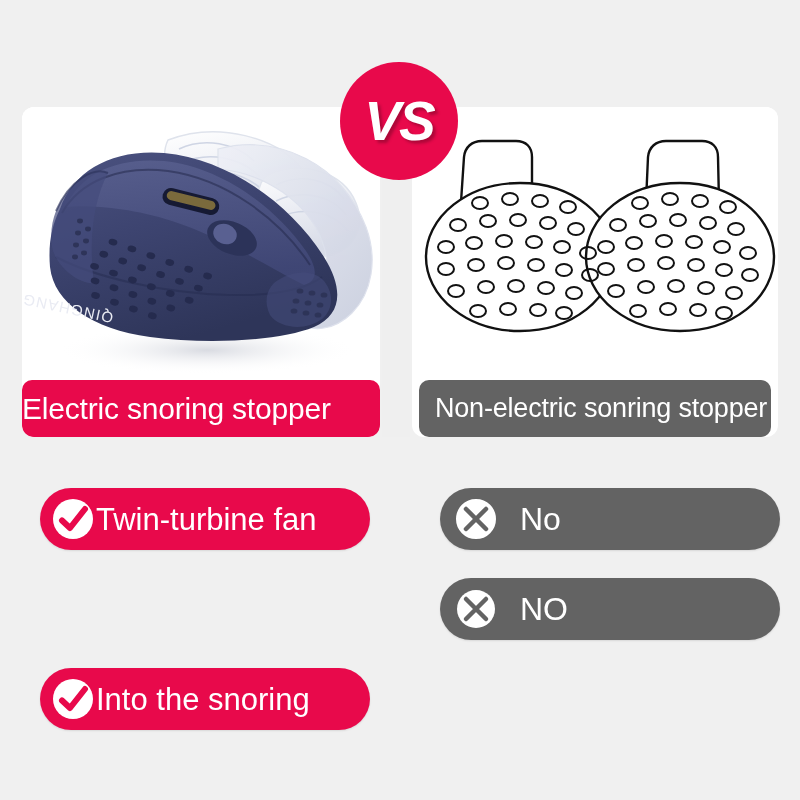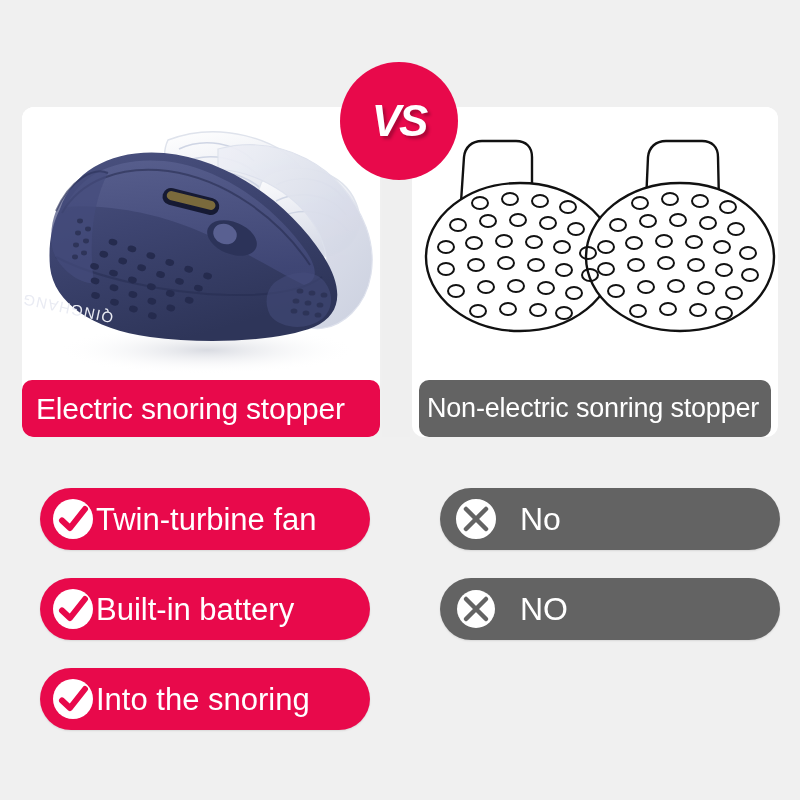--- a/index.html
+++ b/index.html
@@ -44,25 +44,24 @@
     bottom: 0;
     height: 57px;
     width: 100%;
     border-radius: 10px;
     display: flex;
     align-items: center;
     box-sizing: border-box;
   }
   #caption-left {
     background: #e8094b;
-    padding-left: 14px;
   }
   #caption-right {
     background: #636363;
-    padding-left: 8px;
+    padding-left: 16px;
     width: 352px;
     left: 7px;
   }
   .caption-text {
     color: #ffffff;
     font-size: 30px;
     font-weight: 400;
     letter-spacing: -0.2px;
     white-space: nowrap;
   }
@@ -77,21 +76,21 @@
     height: 118px;
     border-radius: 50%;
     background: #e8094b;
     display: flex;
     align-items: center;
     justify-content: center;
     z-index: 10;
   }
   #vs-badge .vs-text {
     color: #ffffff;
-    font-size: 44px;
+    font-size: 55px;
     font-weight: bold;
     font-style: italic;
     letter-spacing: -2px;
     text-shadow: 3px 3px 3px rgba(0,0,0,0.25);
     line-height: 1;
   }
 
   
   #panel-divider {
     position: absolute;
@@ -480,27 +479,20 @@
         <svg class="icon-cross" viewBox="0 0 44 44">
           <circle cx="22" cy="22" r="19" fill="#ffffff" stroke="#ffffff" stroke-width="2"></circle>
           <circle cx="22" cy="22" r="19" fill="#ffffff"></circle>
           <path d="M12 12 L 32 32 M 32 12 L 12 32" fill="none" stroke="#636363" stroke-width="4.5" stroke-linecap="round"></path>
         </svg>
         <span class="pill-label">No</span>
       </div>
     </div>
 
     <div class="feature-row">
-      <div class="pill pill-pro">
-        <svg class="icon-check" viewBox="0 0 44 44">
-          <circle cx="22" cy="22" r="20" fill="#ffffff"></circle>
-          <path d="M11 23.5 L 19 31 L 34 12" fill="none" stroke="#e8094b" stroke-width="6" stroke-linecap="round" stroke-linejoin="round"></path>
-        </svg>
-        <span class="pill-label">Built-in battery</span>
-      </div>
       <div class="pill pill-con">
         <svg class="icon-cross" viewBox="0 0 44 44">
           <circle cx="22" cy="22" r="19" fill="#ffffff"></circle>
           <path d="M12 12 L 32 32 M 32 12 L 12 32" fill="none" stroke="#636363" stroke-width="4.5" stroke-linecap="round"></path>
         </svg>
         <span class="pill-label">NO</span>
       </div>
     </div>
 
     <div class="feature-row">

